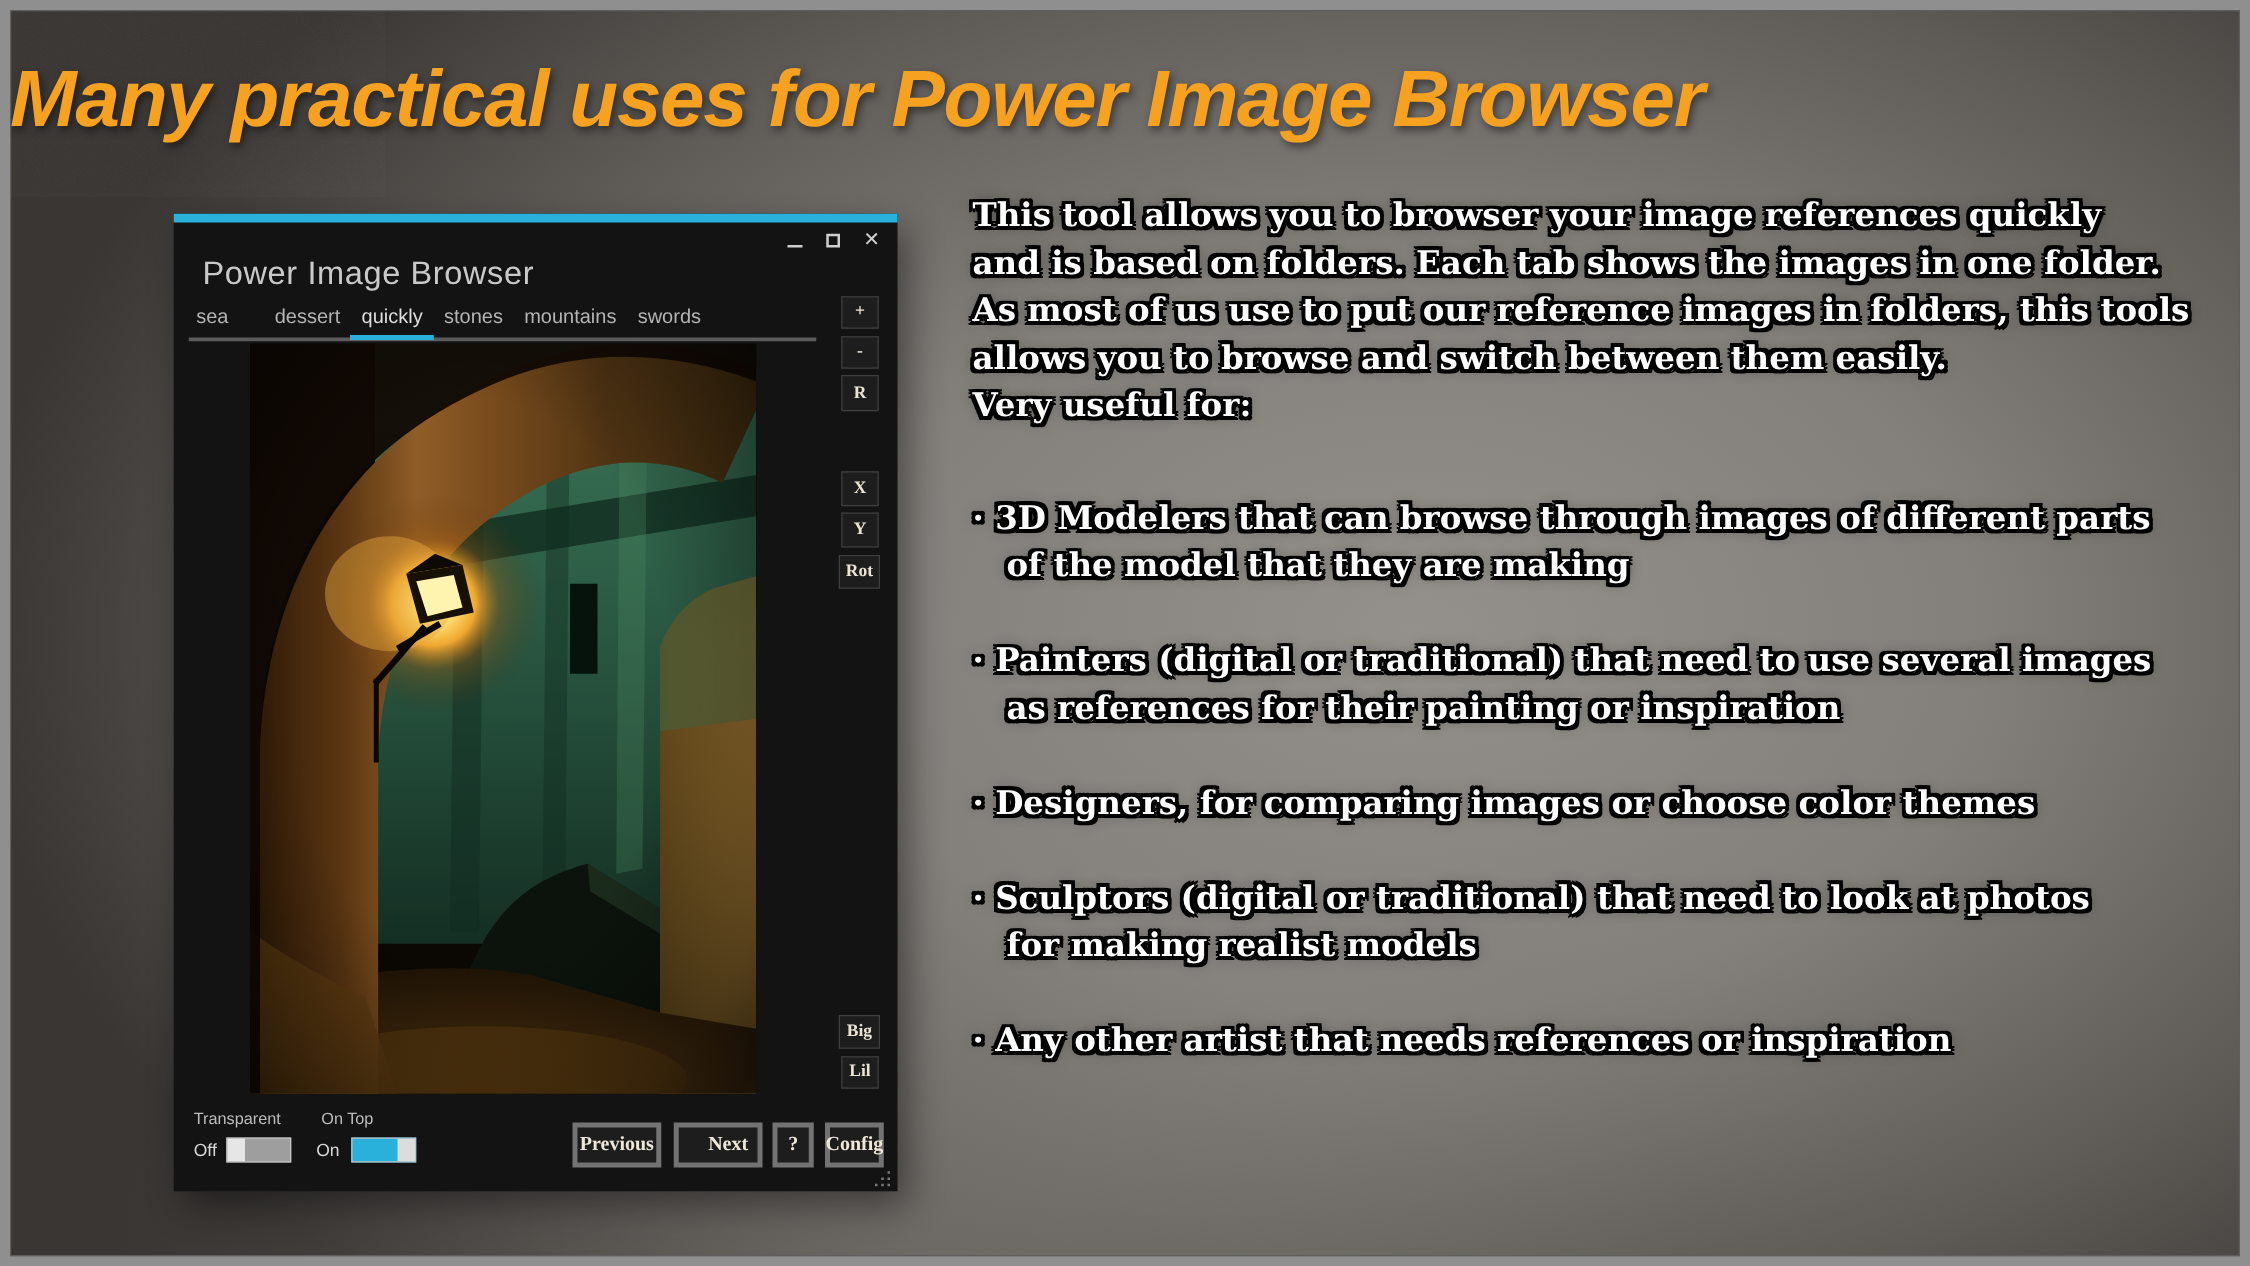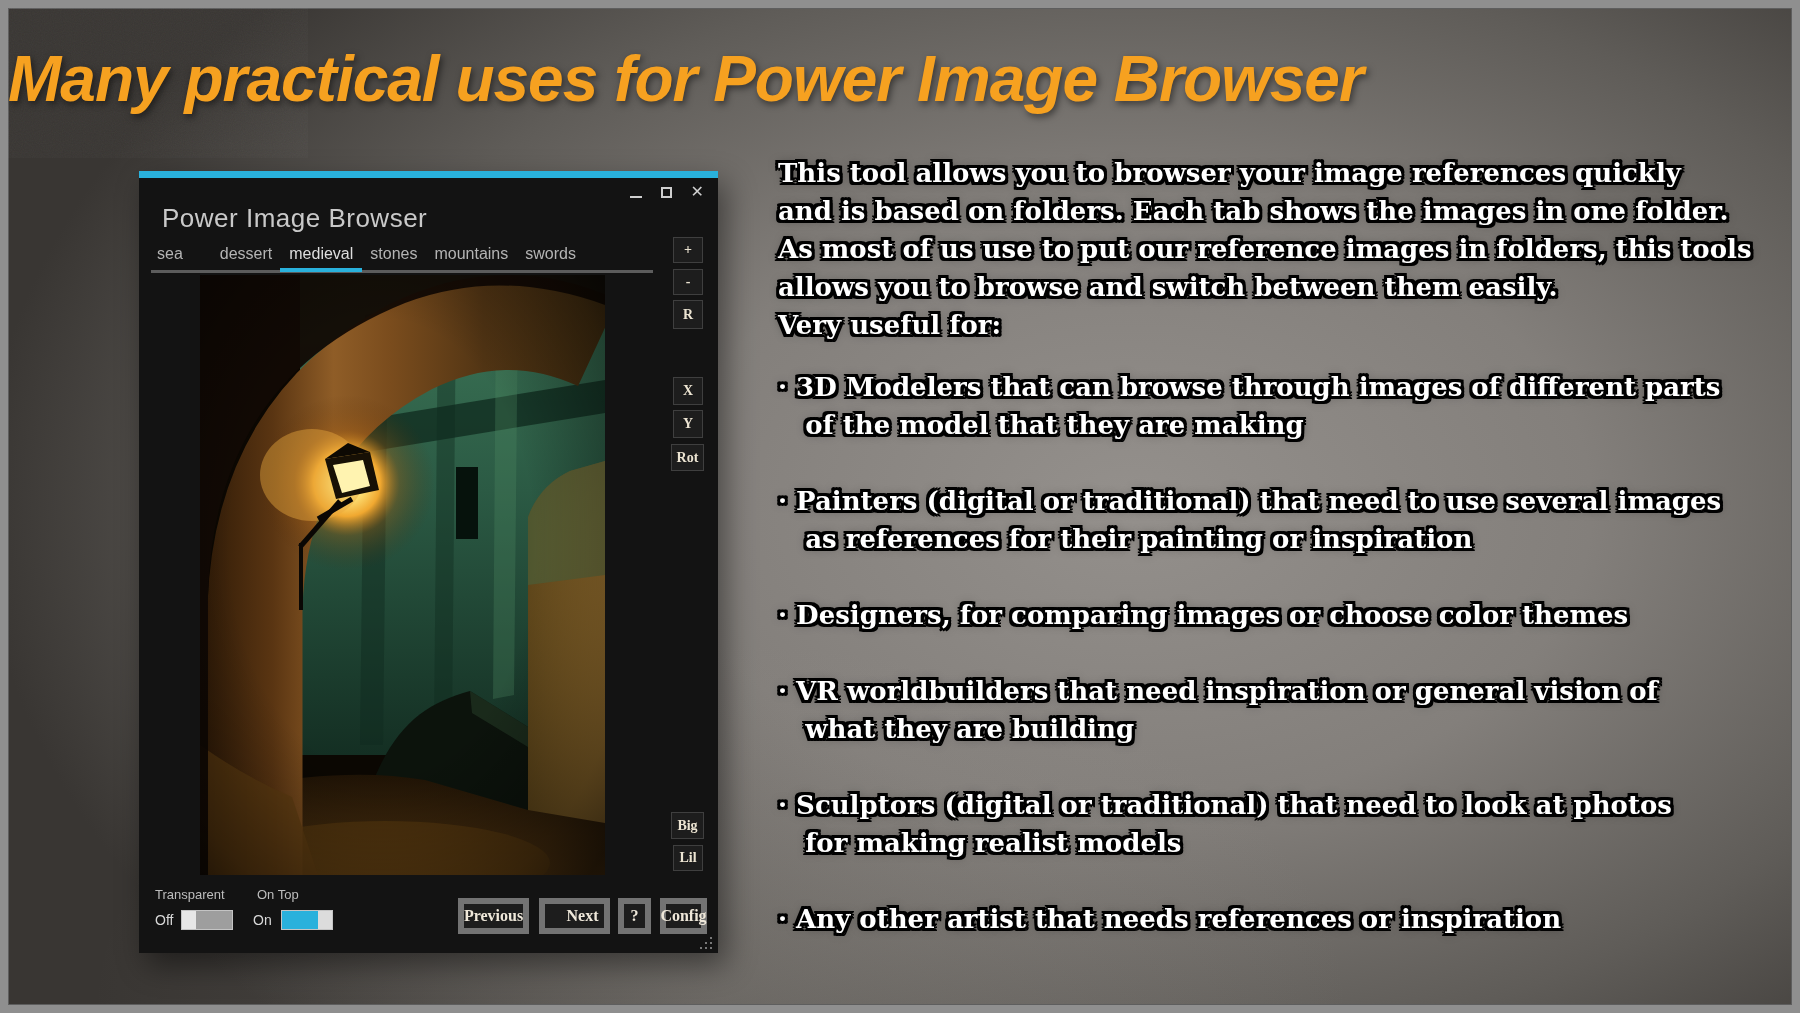--- a/index.html
+++ b/index.html
@@ -57,21 +57,21 @@
 
   
   .sq-btn {
     position:absolute; display:flex; align-items:center; justify-content:center;
     background:#1d1d1d; border:1px solid #3f3f3f; color:#ece4d2;
     font-family:"Liberation Serif", serif; font-weight:700; font-size:14px;
   }
   
   .bar-btn {
     position:absolute; height:36px; display:flex; align-items:center; justify-content:center;
-    background:#1d1d1d; border:6px solid #737373; color:#efe8da;
+    background:#1d1d1d; border:4px solid #737373; color:#efe8da;
     font-family:"Liberation Serif", serif; font-weight:700; font-size:16px;
   }
 
   .toggle-label { position:absolute; font-size:13px; color:#bdbdbd; }
   .toggle-state { position:absolute; font-size:14px; color:#d8d8d8; }
   .toggle { position:absolute; width:52px; height:20px; border:1px solid #c4c4c4; background:#9e9e9e; }
   .toggle .knob { position:absolute; top:0; width:14px; height:18px; background:#e6e6e6; }
   .toggle.off .knob { left:0; }
   .toggle.on  { background:#29b1dc; }
   .toggle.on .knob { right:0; background:#dcdcdc; }
@@ -86,21 +86,21 @@
   .description { left:770px; top:146px; width:960px; }
   .desc-line {
     font-family:"DejaVu Serif", serif; font-weight:700;
     font-size:26px; line-height:38px; color:#ffffff; white-space:pre;
     text-shadow:
       -3px -3px 0 #000, 3px -3px 0 #000, -3px 3px 0 #000, 3px 3px 0 #000,
       -3px 0 0 #000, 3px 0 0 #000, 0 -3px 0 #000, 0 3px 0 #000,
       -2px -2px 0 #000, 2px -2px 0 #000, -2px 2px 0 #000, 2px 2px 0 #000,
       0 0 10px rgba(0,0,0,.55);
   }
-  .intro-block { margin-bottom:24px; }
+  .intro-block { margin-bottom:52px; }
   .bullet { margin-bottom:38px; }
 </style>
 </head>
 <body>
 
 <div class="canvas">
 
   <svg class="noise" xmlns="http://www.w3.org/2000/svg">
     <filter id="n">
         <feTurbulence type="fractalNoise" baseFrequency="0.9" numOctaves="2"></feTurbulence>
@@ -121,21 +121,21 @@
         </div>
       <div>
           <div class="max-glyph"></div>
         </div>
       <div class="close-glyph"><span>✕</span></div>
     </div>
 
     <ul class="tab-row">
       <li class="tab tab-first">sea</li>
       <li class="tab">dessert</li>
-      <li class="tab selected">medieval</li>
+      <li class="tab selected">quickly</li>
       <li class="tab">stones</li>
       <li class="tab">mountains</li>
       <li class="tab">swords</li>
     </ul>
     <div class="tab-line"></div>
 
     <div class="photo-frame">
       <svg viewBox="0 0 405 600" preserveAspectRatio="none" xmlns="http://www.w3.org/2000/svg">
         <defs>
           <linearGradient id="gGreen" x1="0" y1="0" x2="0" y2="1">
@@ -246,24 +246,20 @@
       <div class="desc-line">   of the model that they are making</div>
     </div>
     <div class="bullet">
       <div class="desc-line">· Painters (digital or traditional) that need to use several images</div>
       <div class="desc-line">   as references for their painting or inspiration</div>
     </div>
     <div class="bullet">
       <div class="desc-line">· Designers, for comparing images or choose color themes</div>
     </div>
     <div class="bullet">
-      <div class="desc-line">· VR worldbuilders that need inspiration or general vision of</div>
-      <div class="desc-line">   what they are building</div>
-    </div>
-    <div class="bullet">
       <div class="desc-line">· Sculptors (digital or traditional) that need to look at photos</div>
       <div class="desc-line">   for making realist models</div>
     </div>
     <div class="bullet">
       <div class="desc-line">· Any other artist that needs references or inspiration</div>
     </div>
   </div>
 
 </div>
 

